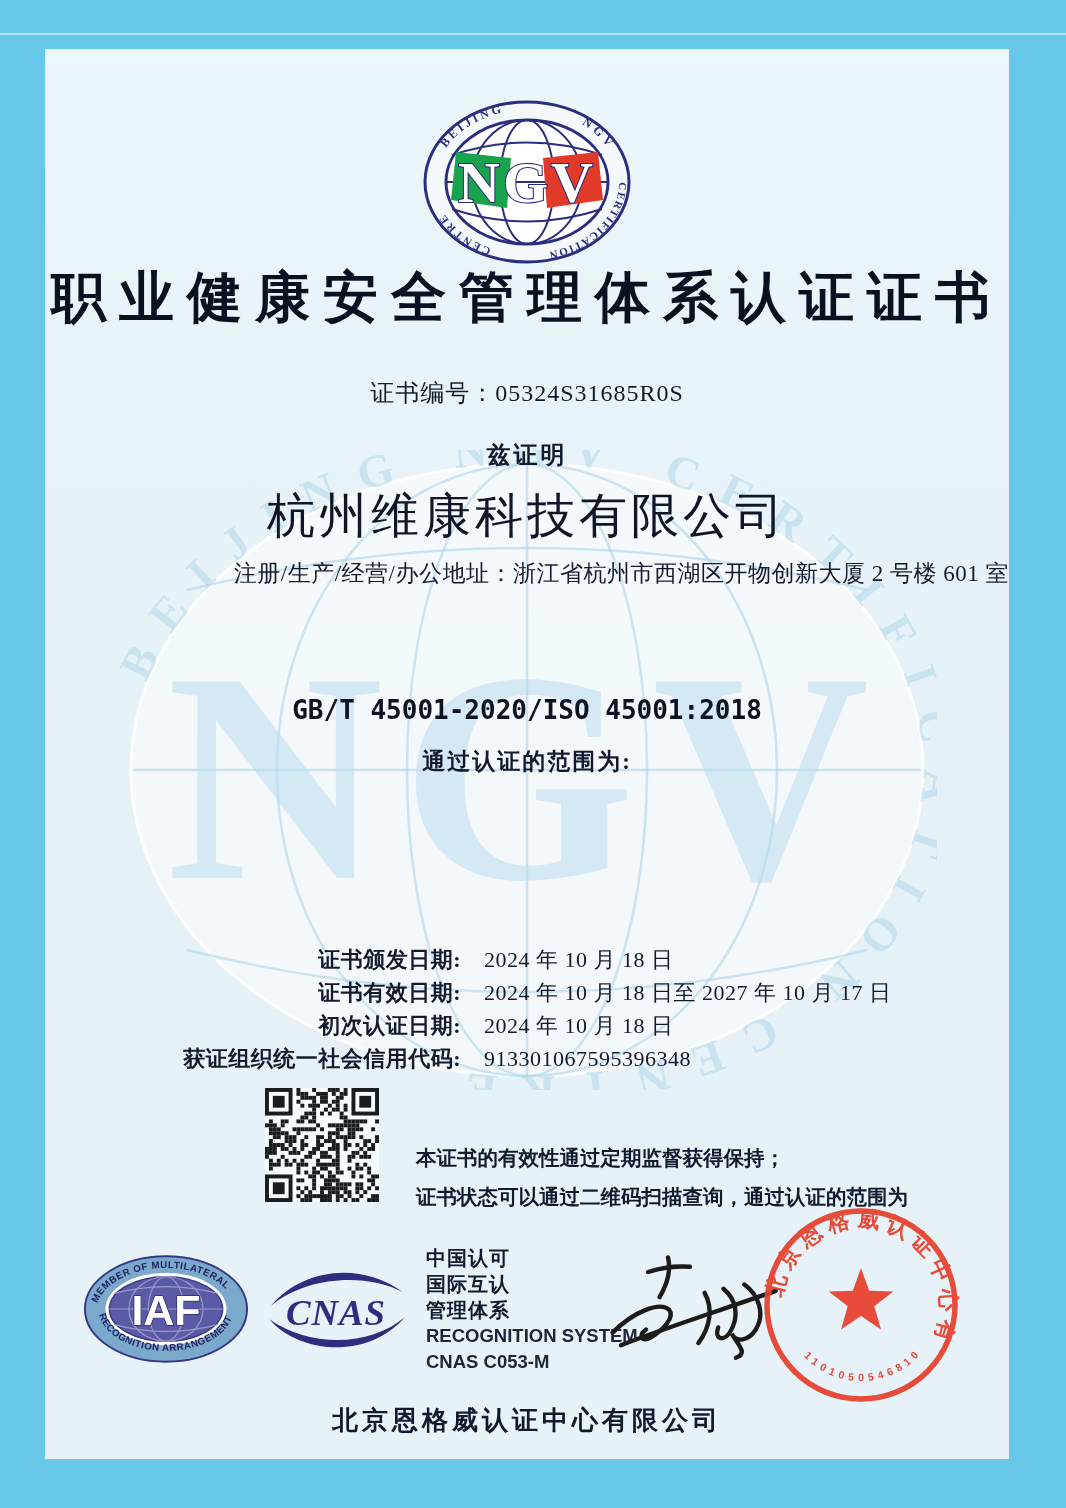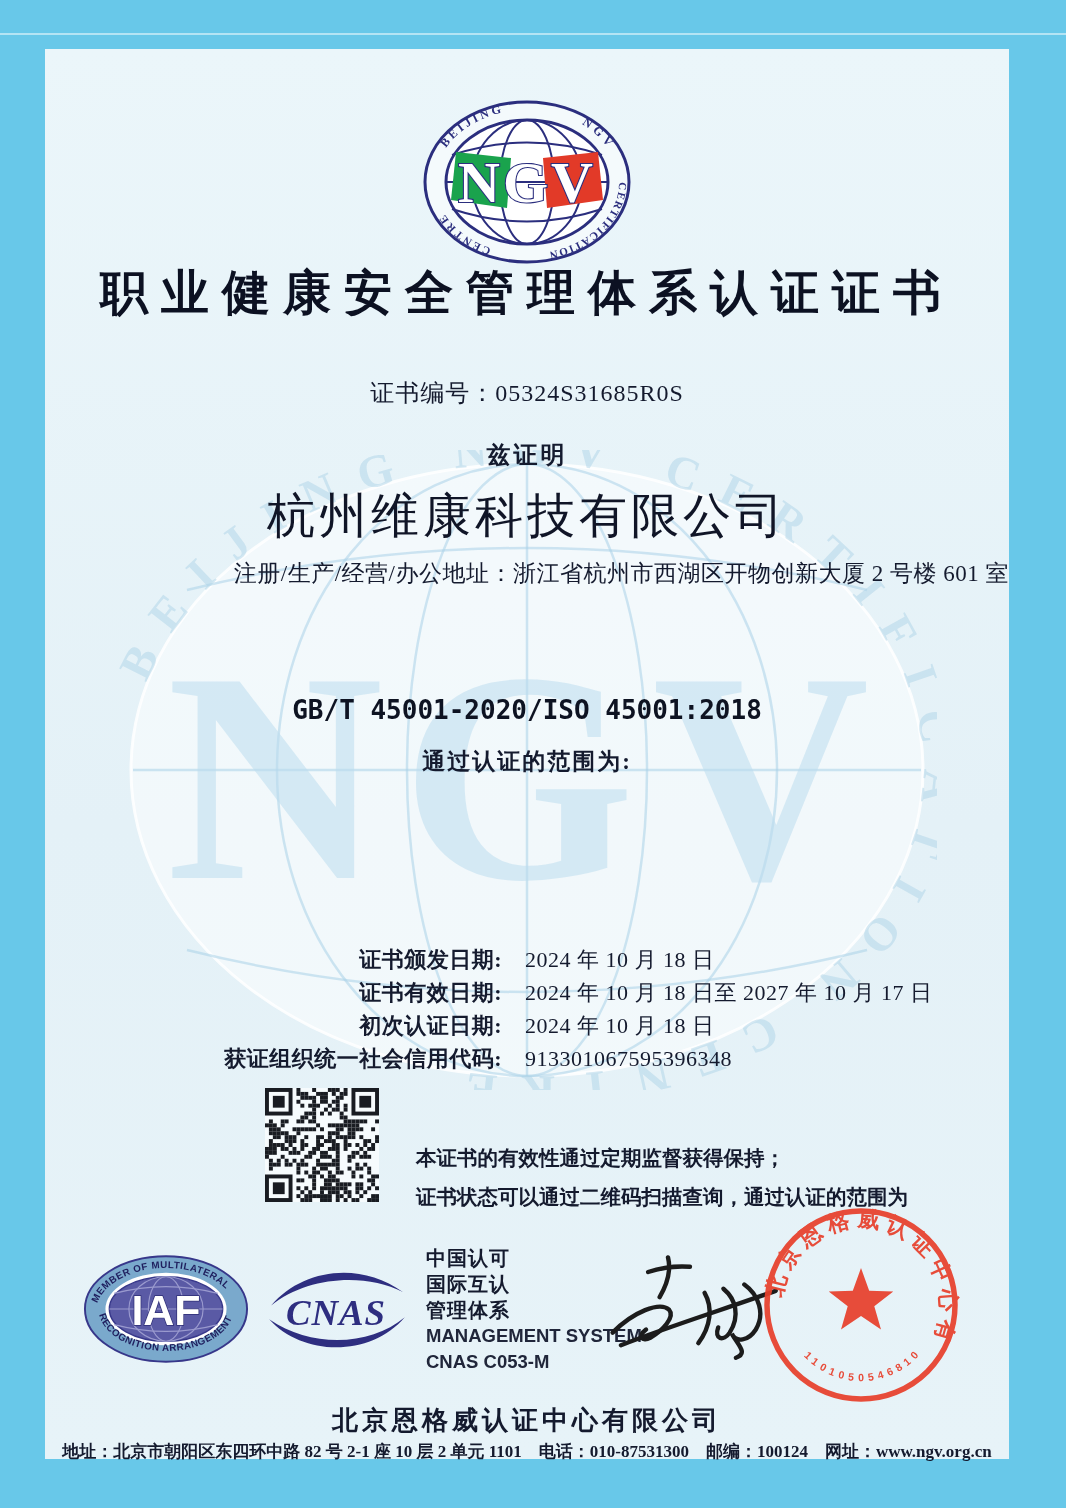--- a/index.html
+++ b/index.html
@@ -10,33 +10,33 @@
     color:#141a2e;
   }
   .topline{position:absolute;left:0;top:33px;width:100%;height:2px;background:rgba(255,255,255,.5);}
   .sheet{
     position:absolute;left:45px;top:49px;width:964px;height:1410px;
     background:linear-gradient(180deg,#ebf6fa 0%,#e4f1f7 55%,#e7f3f8 100%);
   }
   .abs{position:absolute;left:0;width:100%;text-align:center;}
   .wm{position:absolute;left:72px;top:401px;pointer-events:none;}
 
-  .title{top:212px;font-size:48px;font-weight:700;letter-spacing:13px;color:#0c1122;}
+  .title{top:212px;font-size:55px;font-weight:700;letter-spacing:13px;color:#0c1122;}
   .certno{top:328px;font-size:24px;letter-spacing:1px;}
   .statement{top:390px;font-size:24px;font-weight:700;letter-spacing:3px;}
   .company{top:435px;font-size:48px;font-weight:400;letter-spacing:4px;color:#101527;}
   .addr{top:509px;font-size:23px;letter-spacing:0.5px;text-align:right;}
   .stdhead{top:600px;font-size:27px;font-weight:700;letter-spacing:1px;}
   .stdcode{top:646px;font-size:26px;font-weight:700;font-family:"DejaVu Sans Mono","Liberation Mono",monospace;letter-spacing:0px;color:#0e1322;}
   .scopehead{top:697px;font-size:23px;font-weight:700;letter-spacing:2px;}
   .scope{top:764px;font-size:26px;letter-spacing:0.5px;}
 
   .dates{position:absolute;left:0;top:896px;width:100%;}
   .drow{display:flex;align-items:baseline;height:33px;font-size:22px;}
-  .dlabel{width:416px;text-align:right;font-weight:700;flex:0 0 auto;letter-spacing:0.5px;margin-left:41px;}
+  .dlabel{width:416px;text-align:right;font-weight:700;flex:0 0 auto;letter-spacing:0.5px;}
   .dvalue{margin-left:23px;text-align:right;letter-spacing:0.5px;}
 
   .qr{position:absolute;left:220px;top:1039px;width:114px;height:114px;}
   .qrnote{position:absolute;left:371px;top:1042px;text-align:left;font-size:20.5px;line-height:39px;font-weight:600;margin-top:48px;}
 
   .iaf{position:absolute;left:38px;top:1205px;}
   .cnas{position:absolute;left:217px;top:1214px;}
   .acctext{position:absolute;left:381px;top:1196px;text-align:left;}
   .acc-cn{font-size:20px;line-height:26px;font-weight:600;letter-spacing:1px;}
   .acc-en{font-size:18.5px;line-height:26px;font-weight:700;font-family:"Liberation Sans","DejaVu Sans",sans-serif;color:#20263a;}
@@ -494,21 +494,21 @@
     <svg class="cnas" width="148" height="92" viewBox="0 0 150 95">
       <path d="M8,44 C40,6 100,-2 144,30 C105,10 45,14 8,44 Z" fill="#2e2e80"></path>
       <path d="M6,58 C40,96 110,98 146,56 C110,86 50,88 6,58 Z" fill="#2e2e80"></path>
       <text x="75" y="64" text-anchor="middle" font-size="38" font-weight="700" font-style="italic" letter-spacing="1" font-family="Liberation Serif,serif" fill="#2e2e80">CNAS</text>
     </svg>
 
     <div class="acctext">
       <div class="acc-cn">中国认可</div>
       <div class="acc-cn">国际互认</div>
       <div class="acc-cn">管理体系</div>
-      <div class="acc-en">MANAGEMENT SYSTEM</div>
+      <div class="acc-en">RECOGNITION SYSTEM</div>
       <div class="acc-en">CNAS C053-M</div>
     </div>
 
     <svg class="sig" width="180" height="115" viewBox="0 0 170 110">
       <g stroke="#1c1c1c" stroke-width="4.2" fill="none" stroke-linecap="round">
         <path d="M63,8 C66,20 62,34 55,46"></path>
         <path d="M44,22 C56,18 70,16 84,17"></path>
         <path d="M10,80 C30,60 55,50 64,58 C70,65 58,78 46,85 C38,89 34,83 42,77"></path>
         <path d="M18,92 C70,72 110,60 166,40"></path>
         <path d="M98,42 C106,56 104,74 92,90"></path>
@@ -526,15 +526,14 @@
       </defs>
       <text font-size="22" font-weight="700" fill="#e8402c" font-family="Liberation Serif,serif">
         <textPath href="#stamp-co" startOffset="40" textLength="360" lengthAdjust="spacing">北京恩格威认证中心有限公司</textPath>
       </text>
       <text font-size="10.5" font-weight="700" fill="#e8402c" letter-spacing="4.5" font-family="Liberation Sans,sans-serif">
         <textPath href="#stamp-no" startOffset="4">1101050546810</textPath>
       </text>
     </svg>
 
     <div class="abs footco">北京恩格威认证中心有限公司</div>
-    <div class="abs footinfo">地址：北京市朝阳区东四环中路 82 号 2-1 座 10 层 2 单元 1101　电话：010-87531300　邮编：100124　网址：www.ngv.org.cn</div>
   </div>
 </div>
 
 </body></html>

